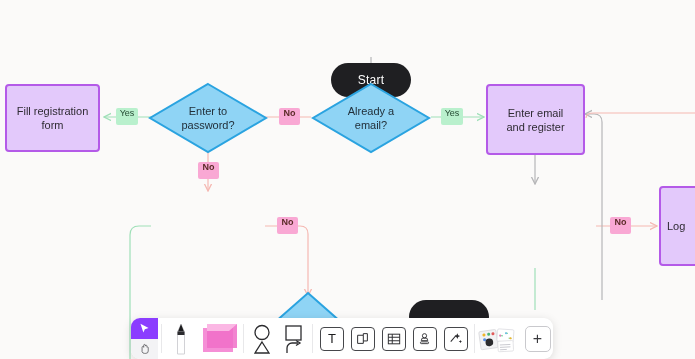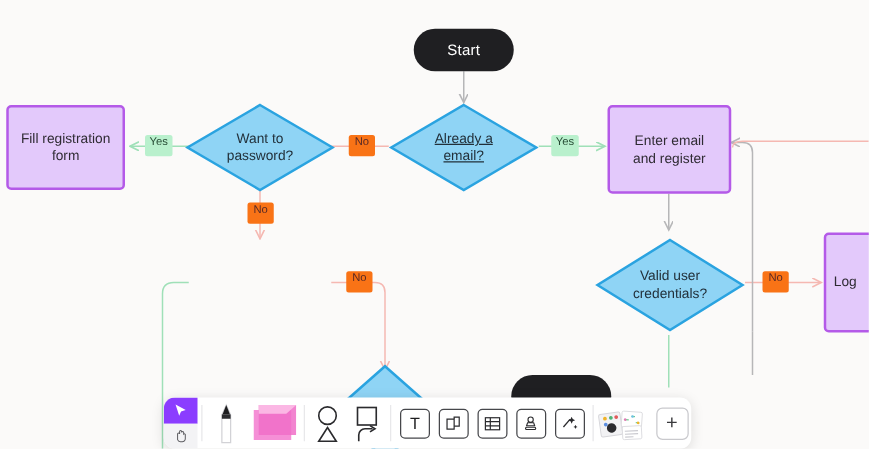--- a/index.html
+++ b/index.html
@@ -8,42 +8,42 @@
     background:#fbfaf9;
     font-family:"Liberation Sans","DejaVu Sans",sans-serif;
   }
   #canvas{position:absolute;inset:0;}
   svg.edges{position:absolute;left:0;top:0;width:695px;height:359px;}
 
   .node{position:absolute;box-sizing:border-box;display:flex;align-items:center;justify-content:center;text-align:center;}
 
   .n-start{
     background:#1f1f22;color:#ffffff;border-radius:22px;
-    font-size:12px;letter-spacing:.2px;
+    font-size:12px;letter-spacing:.2px;margin-top:40px;
   }
   .n-end{
     background:#1f1f22;color:#ffffff;border-radius:22px;font-size:12px;
   }
   .n-rect{
     background:#e3c9fb;border:2px solid #b45ae8;border-radius:4px;
     color:#2f2b33;font-size:11px;line-height:14px;
   }
   .n-diamond{
     color:#22303a;font-size:11px;line-height:14px;
   }
   .n-diamond .dlabel{position:relative;z-index:2;}
   .diamond-shape{position:absolute;inset:0;}
 
   .edge-label{
     position:absolute;box-sizing:border-box;
     display:flex;align-items:flex-start;justify-content:center;
     font-size:9px;border-radius:2px;color:#3a3a3a;
   }
   .lbl-yes{background:#b9f0cd;color:#254a33;}
-  .lbl-no{background:#f97316;color:#5a2a26;}
+  .lbl-no{background:#f9a8d4;color:#5a2a26;font-weight:bold;}
 
   
   #toolbar{
     position:absolute;left:131px;top:318px;
     height:41px;
     display:flex;align-items:stretch;
     background:#ffffff;
     border-radius:9px;
     box-shadow:0 2px 10px rgba(0,0,0,.13);
     overflow:hidden;
@@ -129,59 +129,50 @@
     <path d="M695,113 L594,113 Q586,113 586,118 L586,118" stroke="#f5b8b2" stroke-width="1.2" fill="none"></path>
 
     
     <polygon points="308,293 350,330 308,367 266,330" fill="#8fd4f5" stroke="#2aa3e0" stroke-width="2"></polygon>
   </svg>
 
   <div class="node n-start" style="left:331px;top:23px;width:80px;height:34px;">
     <span>Start</span>
   </div>
 
-  <div class="node n-diamond" style="left:311px;top:82px;width:120px;height:72px;text-decoration:underline;">
+  <div class="node n-diamond" style="left:311px;top:82px;width:120px;height:72px;">
     <svg class="diamond-shape" viewBox="0 0 120 72">
       <polygon points="60,2 118,36 60,70 2,36" fill="#8fd4f5" stroke="#2aa3e0" stroke-width="2"></polygon>
     </svg>
     <div class="dlabel">
       <div>Already a</div>
       <div>email?</div>
     </div>
   </div>
 
   <div class="node n-diamond" style="left:148px;top:82px;width:120px;height:72px;">
     <svg class="diamond-shape" viewBox="0 0 120 72">
       <polygon points="60,2 118,36 60,70 2,36" fill="#8fd4f5" stroke="#2aa3e0" stroke-width="2"></polygon>
     </svg>
     <div class="dlabel">
-      <div>Want to</div>
+      <div>Enter to</div>
       <div>password?</div>
     </div>
   </div>
 
   <div class="node n-rect" style="left:5px;top:84px;width:95px;height:68px;padding:0 6px;justify-content:center;">
     <span>Fill registration form</span>
   </div>
 
   <div class="node n-rect" style="left:486px;top:84px;width:99px;height:71px;padding:0 10px;flex-direction:column;">
     <span>Enter email</span>
     <span>and register</span>
   </div>
 
 
-  <div class="node n-diamond" style="left:476px;top:190px;width:120px;height:76px;">
-    <svg class="diamond-shape" viewBox="0 0 120 76">
-      <polygon points="60,2 118,38 60,74 2,38" fill="#8fd4f5" stroke="#2aa3e0" stroke-width="2"></polygon>
-    </svg>
-    <div class="dlabel">
-      <div>Valid user</div>
-      <div>credentials?</div>
-    </div>
-  </div>
 
   <div class="node n-rect" style="left:659px;top:186px;width:70px;height:80px;padding:0 6px;justify-content:flex-start;">
     <span>Log</span>
   </div>
 
   <div class="node n-end" style="left:409px;top:300px;width:80px;height:34px;">
     <span></span>
   </div>
 
   <div class="edge-label lbl-yes" style="left:116px;top:108px;width:22px;height:17px;">

